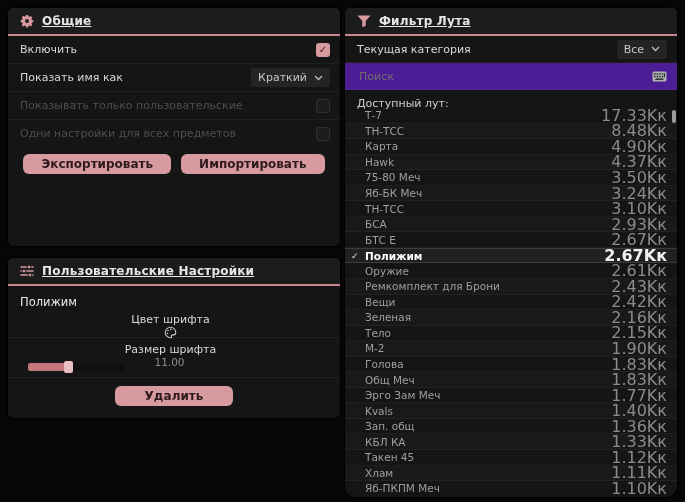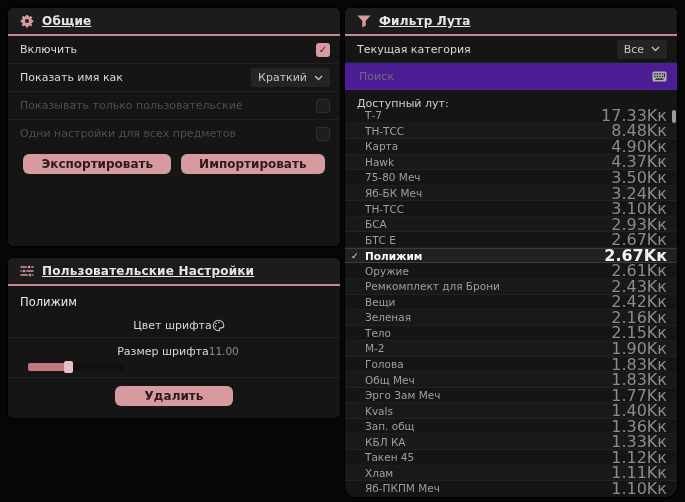--- a/index.html
+++ b/index.html
@@ -29,22 +29,22 @@
   .checkbox.unchecked{background:#1d1d1d;border:1px solid #303030;width:12px;height:12px;}
   .combo{display:inline-flex;align-items:center;gap:7px;background:#242424;border-radius:2px;
     padding:3px 7px;color:#c6c6c6;font-size:11px;}
   .btn-row{display:flex;justify-content:center;gap:10px;margin-top:7px;}
   .pink-btn{background:var(--accent);color:#2e1a1c;font-size:12px;font-weight:bold;
     padding:3px 18px;border-radius:6px;border:none;font-family:inherit;}
 
   
   #panel-custom{left:8px;top:258px;width:332px;height:160px;}
   .item-name{font-size:11.5px;color:#e9e9e9;padding:9px 12px 4px 12px;}
-  .c-row{display:flex;align-items:center;justify-content:center;
-    padding:0 10px 0 20px;font-size:11px;color:#d9d9d9;}
+  .c-row{display:flex;align-items:center;justify-content:space-between;
+    padding:0 10px 0 3px;font-size:11px;color:#d9d9d9;flex-direction:column;}
   .c-row.fontcolor{height:24px;border-bottom:1px solid rgba(255,255,255,.05);}
   .c-sizeblock{border-bottom:1px solid rgba(255,255,255,.05);padding:5px 0 6px 0;}
   .c-sizeblock .c-row{height:16px;}
   .size-value{color:#8d8d8d;font-size:10.5px;padding-right:2px;}
   .slider{position:relative;margin:4px 0 0 20px;width:96px;height:8px;background:#101010;border-radius:2px;}
   .slider-fill{position:absolute;left:0;top:0;height:8px;width:38px;background:#c2777d;border-radius:2px;}
   .slider-grab{position:absolute;left:36px;top:-2px;width:9px;height:12px;background:#e7bfc3;border-radius:2px;}
   .c-input-row{height:25px;display:flex;align-items:center;padding:0 12px;
     border-bottom:1px solid rgba(255,255,255,.05);}
   .ghost-input{background:transparent;border:none;outline:none;width:100%;

